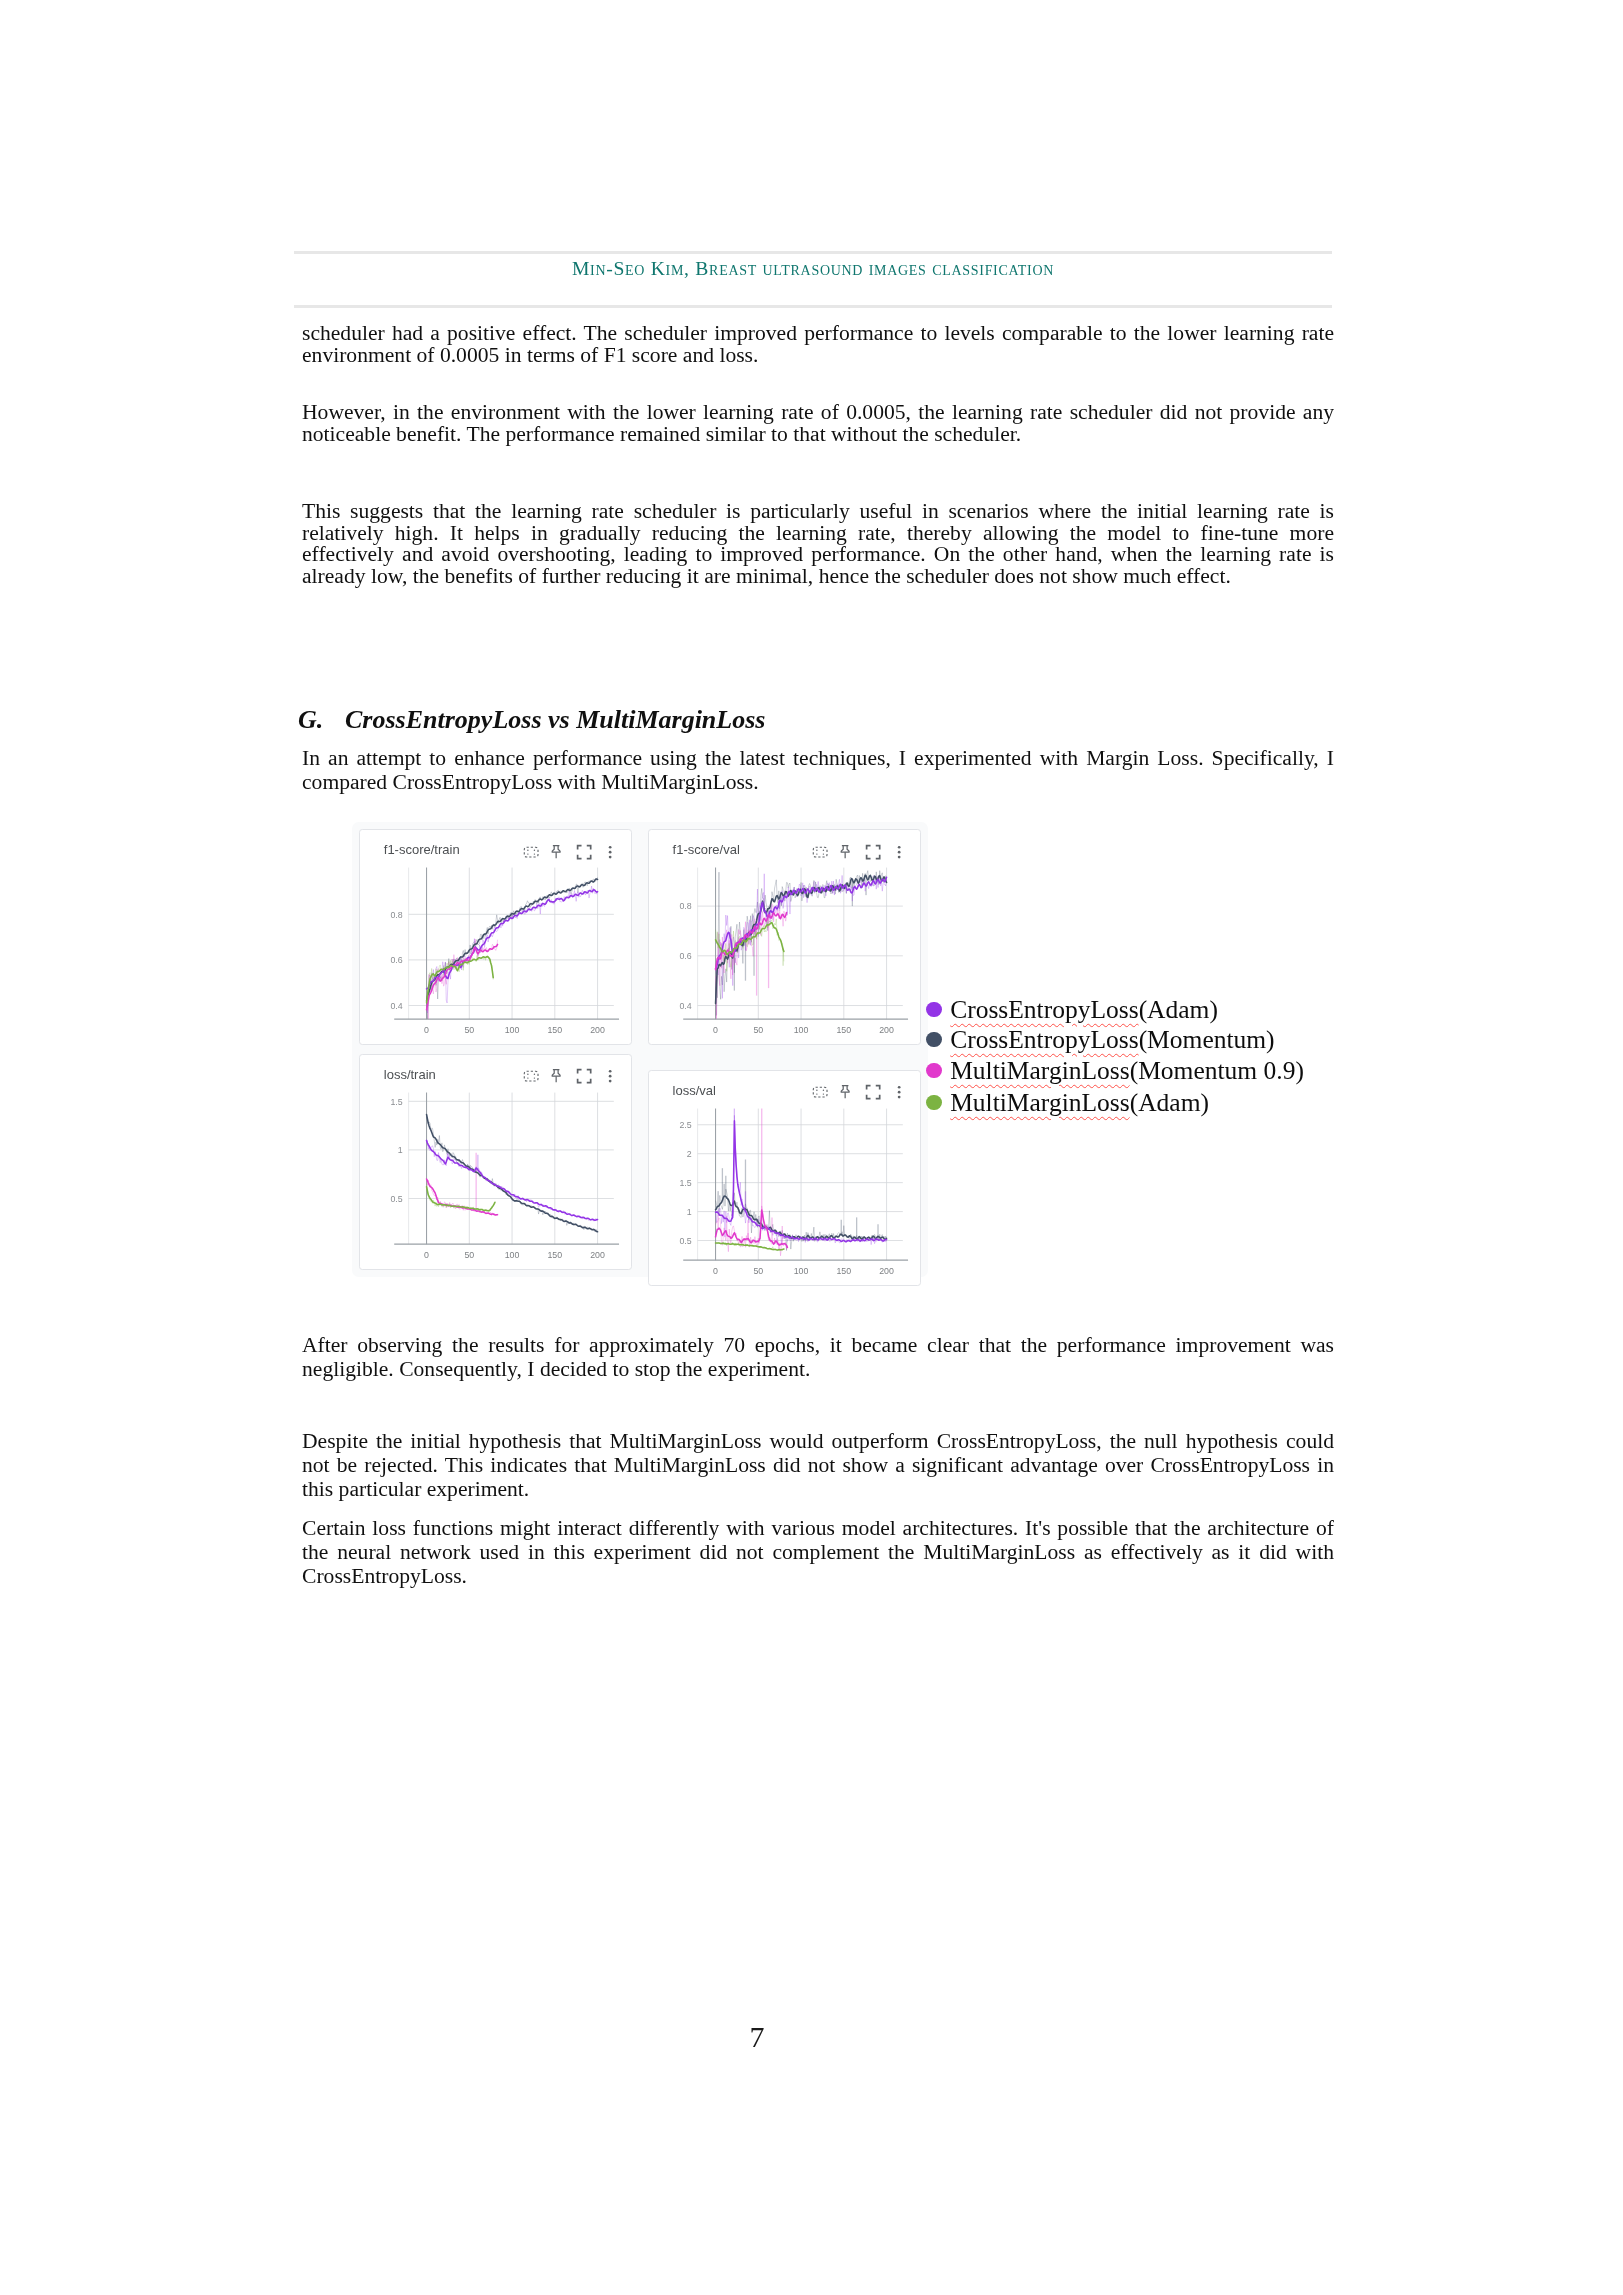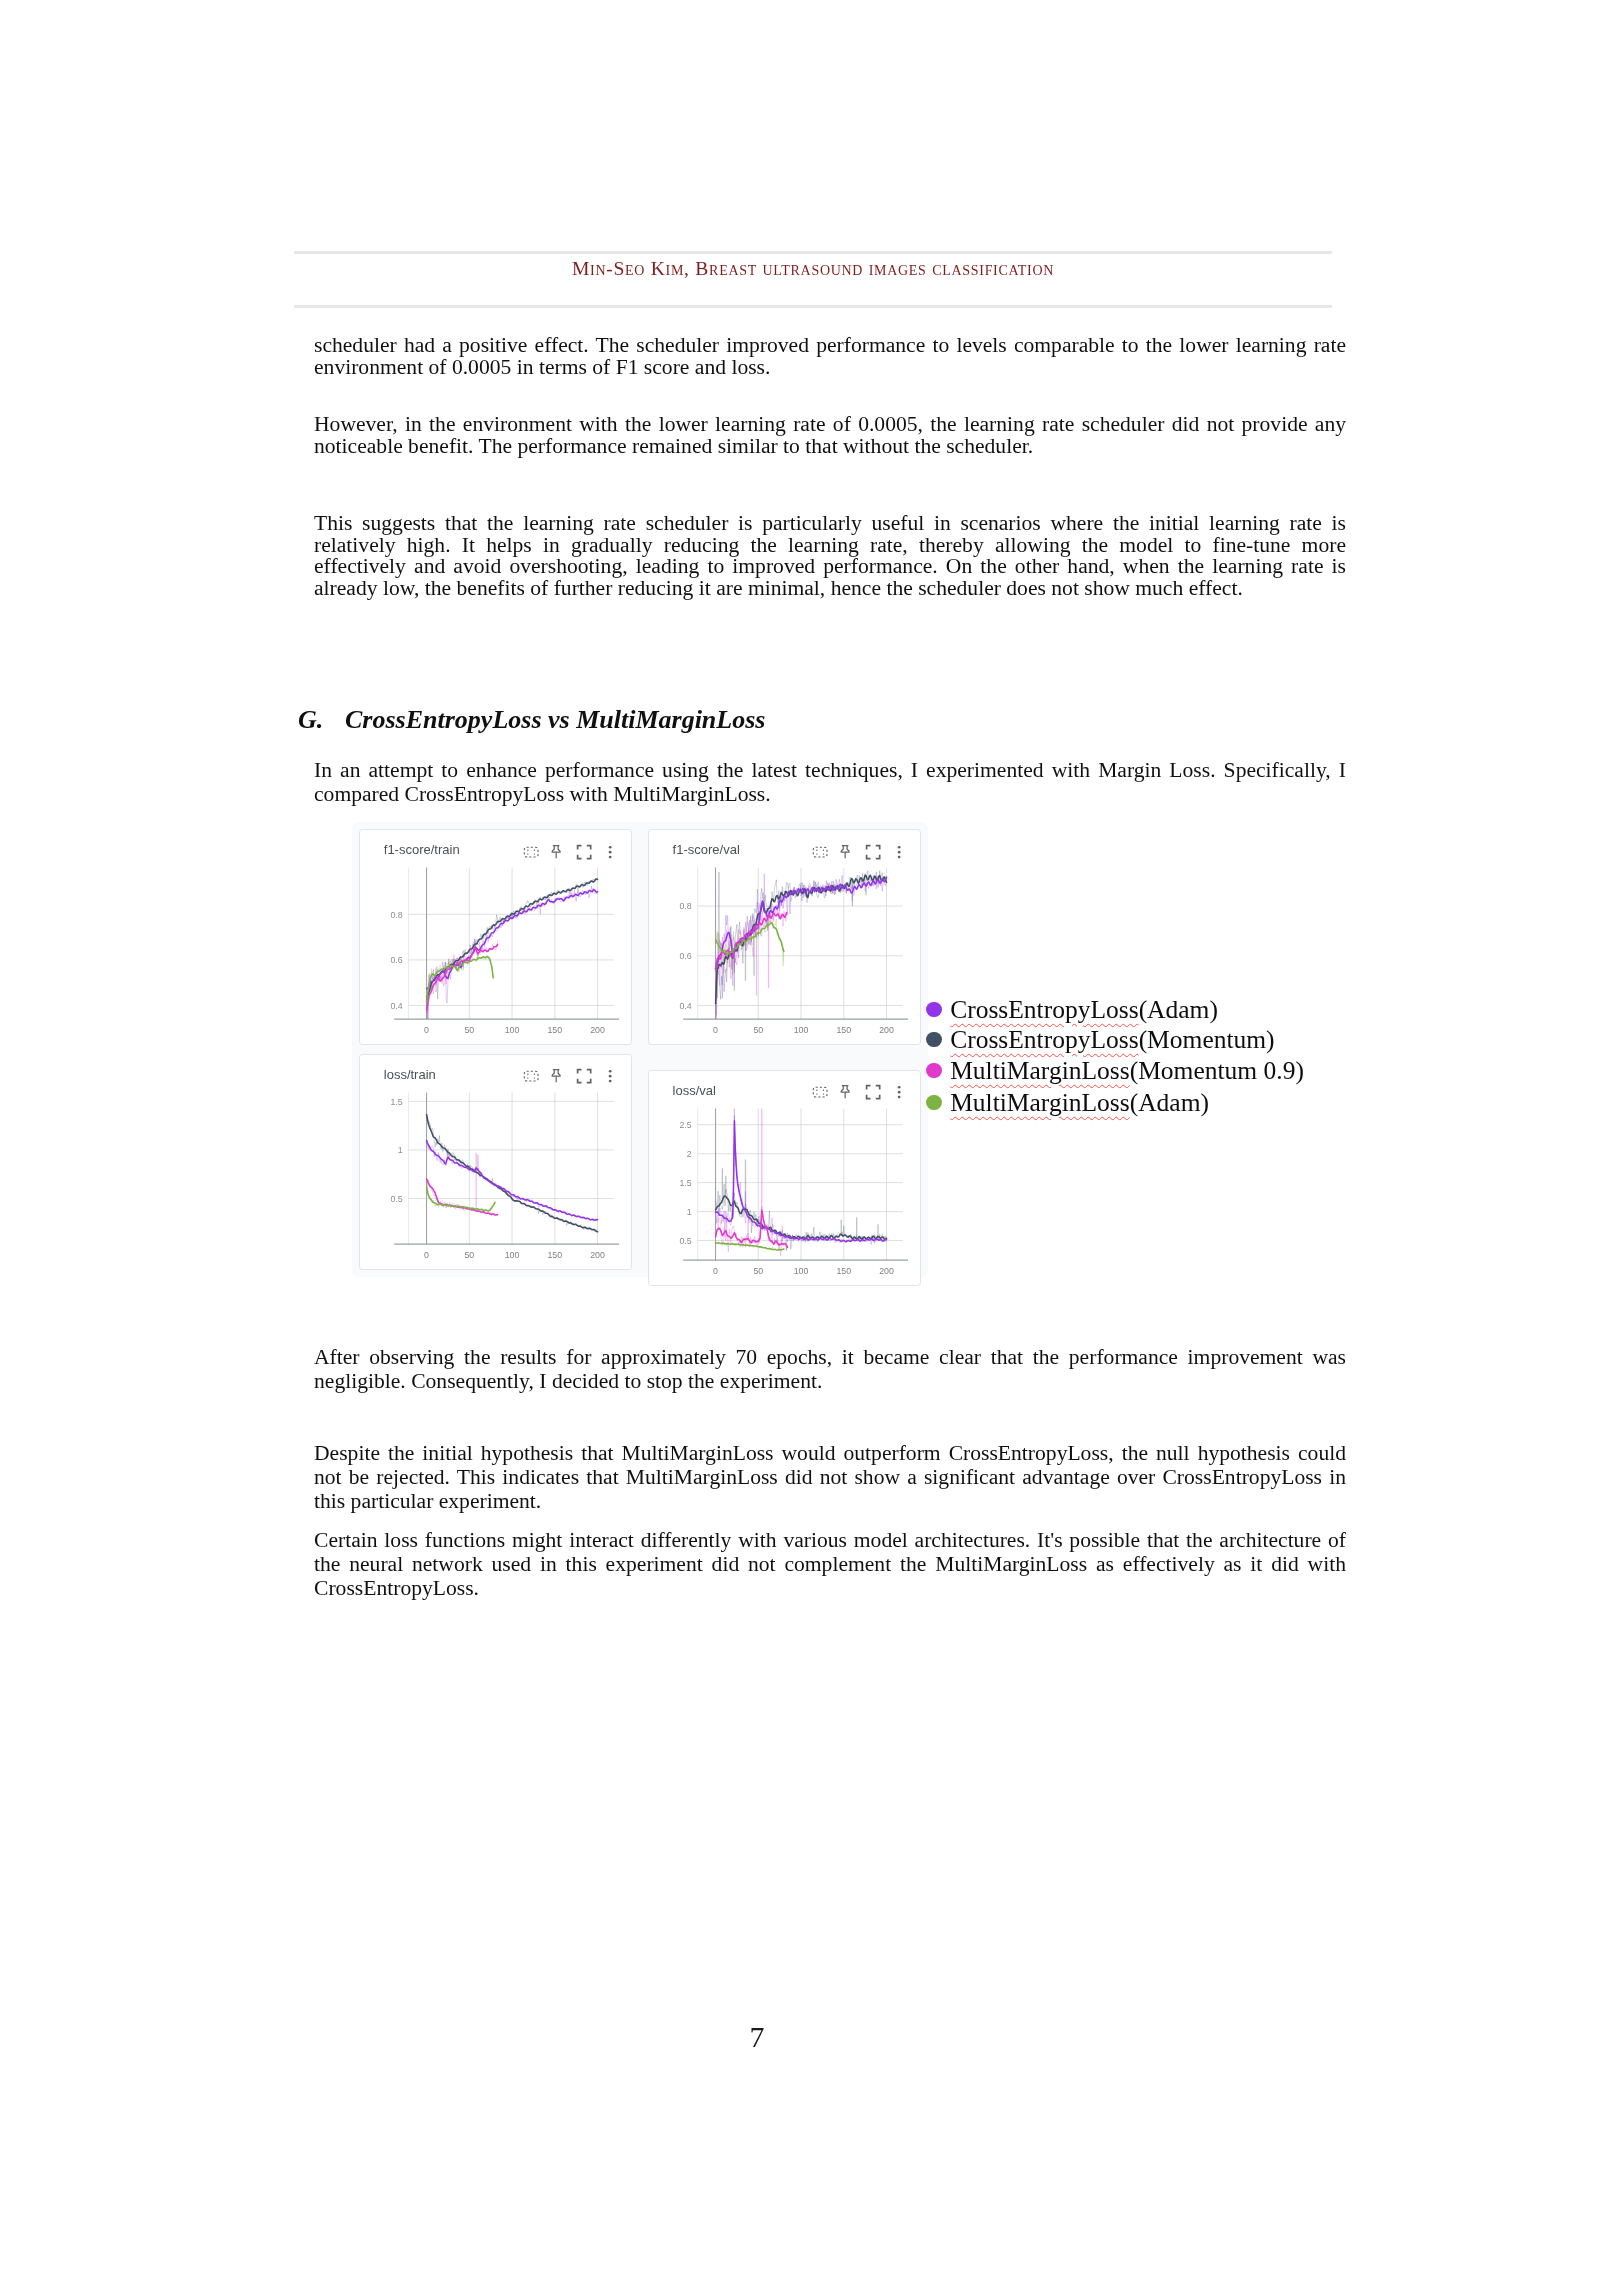--- a/index.html
+++ b/index.html
@@ -4,24 +4,24 @@
 <style>
   html,body{margin:0;padding:0;}
   body{
     width:1623px;height:2295px;position:relative;background:#ffffff;
     font-family:"Liberation Serif","DejaVu Serif",serif;color:#131313;
     overflow:hidden;
   }
   .rule{position:absolute;left:294px;width:1038px;height:2.6px;background:#e7e7e7;}
   .running-header{
     position:absolute;left:294px;width:1038px;top:258px;
-    text-align:center;font-variant:small-caps;font-size:19.6px;letter-spacing:0.7px;color:#7f1d1d;
+    text-align:center;font-variant:small-caps;font-size:19.6px;letter-spacing:0.7px;color:#0f766e;
   }
   p.body{
-    position:absolute;left:298px;width:1032px;margin:16px;
+    position:absolute;left:298px;width:1032px;margin:4px;
     font-size:21.6px;text-align:justify;color:#101010;
   }
   .tight{line-height:21.6px;}
   .loose{line-height:24px;}
   .section-heading{
     position:absolute;left:298px;top:705px;width:1032px;margin:0;
     font-size:26px;font-weight:bold;font-style:italic;line-height:29px;color:#101010;
     display:flex;
   }
   .sec-label{display:inline-block;width:47px;}

